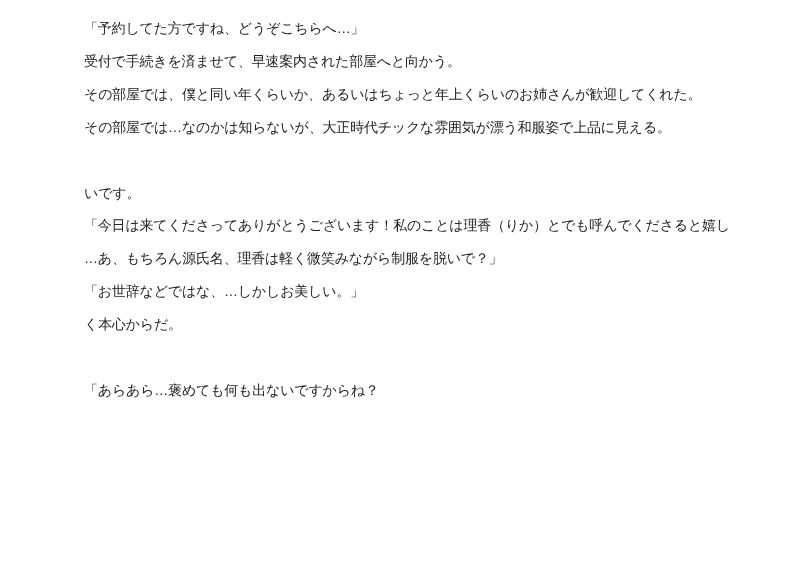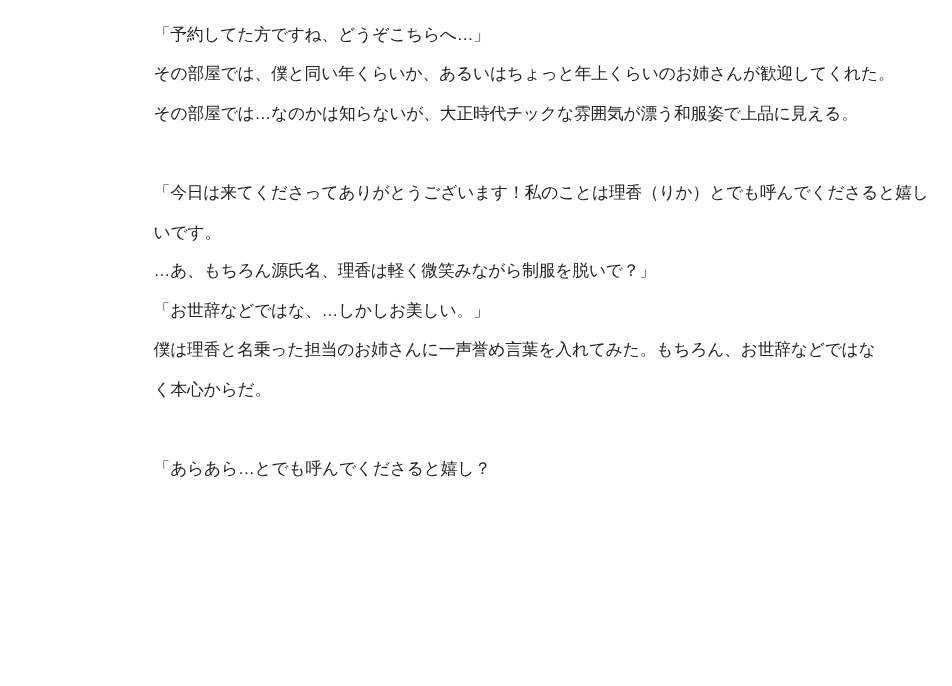--- a/index.html
+++ b/index.html
@@ -15,38 +15,37 @@
   .story-page {
     box-sizing: border-box;
     width: 673px;
     height: 572px;
     padding: 12px 10px 0 84px;
     font-family: "Liberation Sans", "DejaVu Sans", sans-serif;
     font-size: 14px;
     letter-spacing: -0.2px;
     line-height: 32.9px;
     color: #222222;
-    margin-left: 44px;
   }
   .story-line {
     margin: 0;
     padding: 0;
     min-height: 32.9px;
     white-space: nowrap;
   }
 </style>
 </head>
 <body>
 
 <div class="story-page">
   <p class="story-line">「予約してた方ですね、どうぞこちらへ…」</p>
+  <p class="story-line">受付で手続きを済ませて、早速案内された部屋へと向かう。</p>
   <p class="story-line">その部屋では、僕と同い年くらいか、あるいはちょっと年上くらいのお姉さんが歓迎してくれた。</p>
   <p class="story-line">その部屋では…なのかは知らないが、大正時代チックな雰囲気が漂う和服姿で上品に見える。</p>
   <p class="story-line"></p>
+  <p class="story-line">いです。</p>
   <p class="story-line">「今日は来てくださってありがとうございます！私のことは理香（りか）とでも呼んでくださると嬉し</p>
-  <p class="story-line">いです。</p>
   <p class="story-line">…あ、もちろん源氏名、理香は軽く微笑みながら制服を脱いで？」</p>
   <p class="story-line">「お世辞などではな、…しかしお美しい。」</p>
-  <p class="story-line">僕は理香と名乗った担当のお姉さんに一声誉め言葉を入れてみた。もちろん、お世辞などではな</p>
   <p class="story-line">く本心からだ。</p>
   <p class="story-line"></p>
-  <p class="story-line">「あらあら…とでも呼んでくださると嬉し？</p>
+  <p class="story-line">「あらあら…褒めても何も出ないですからね？</p>
 </div>
 
 </body></html>

